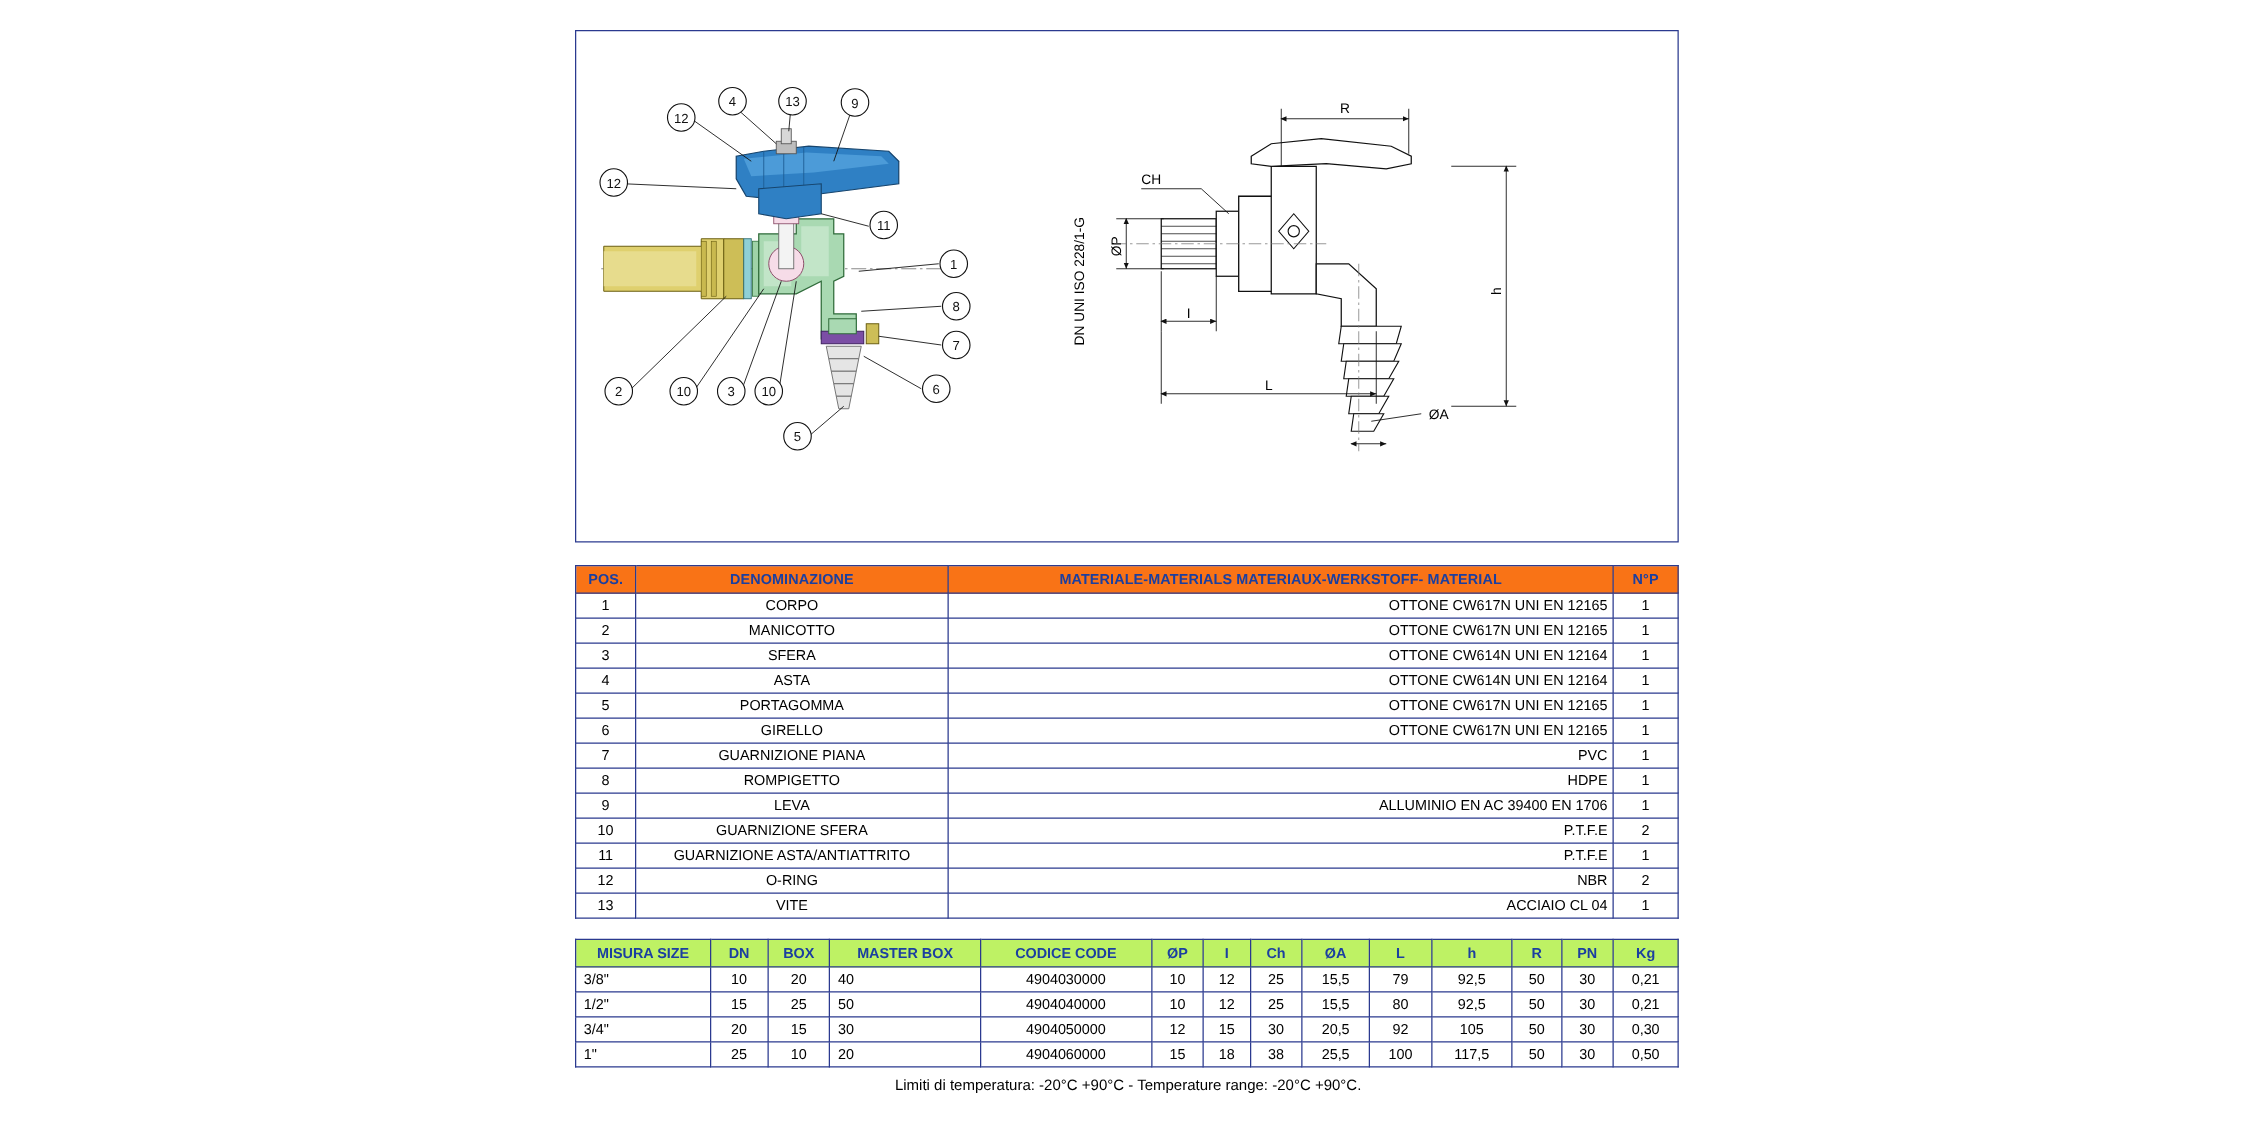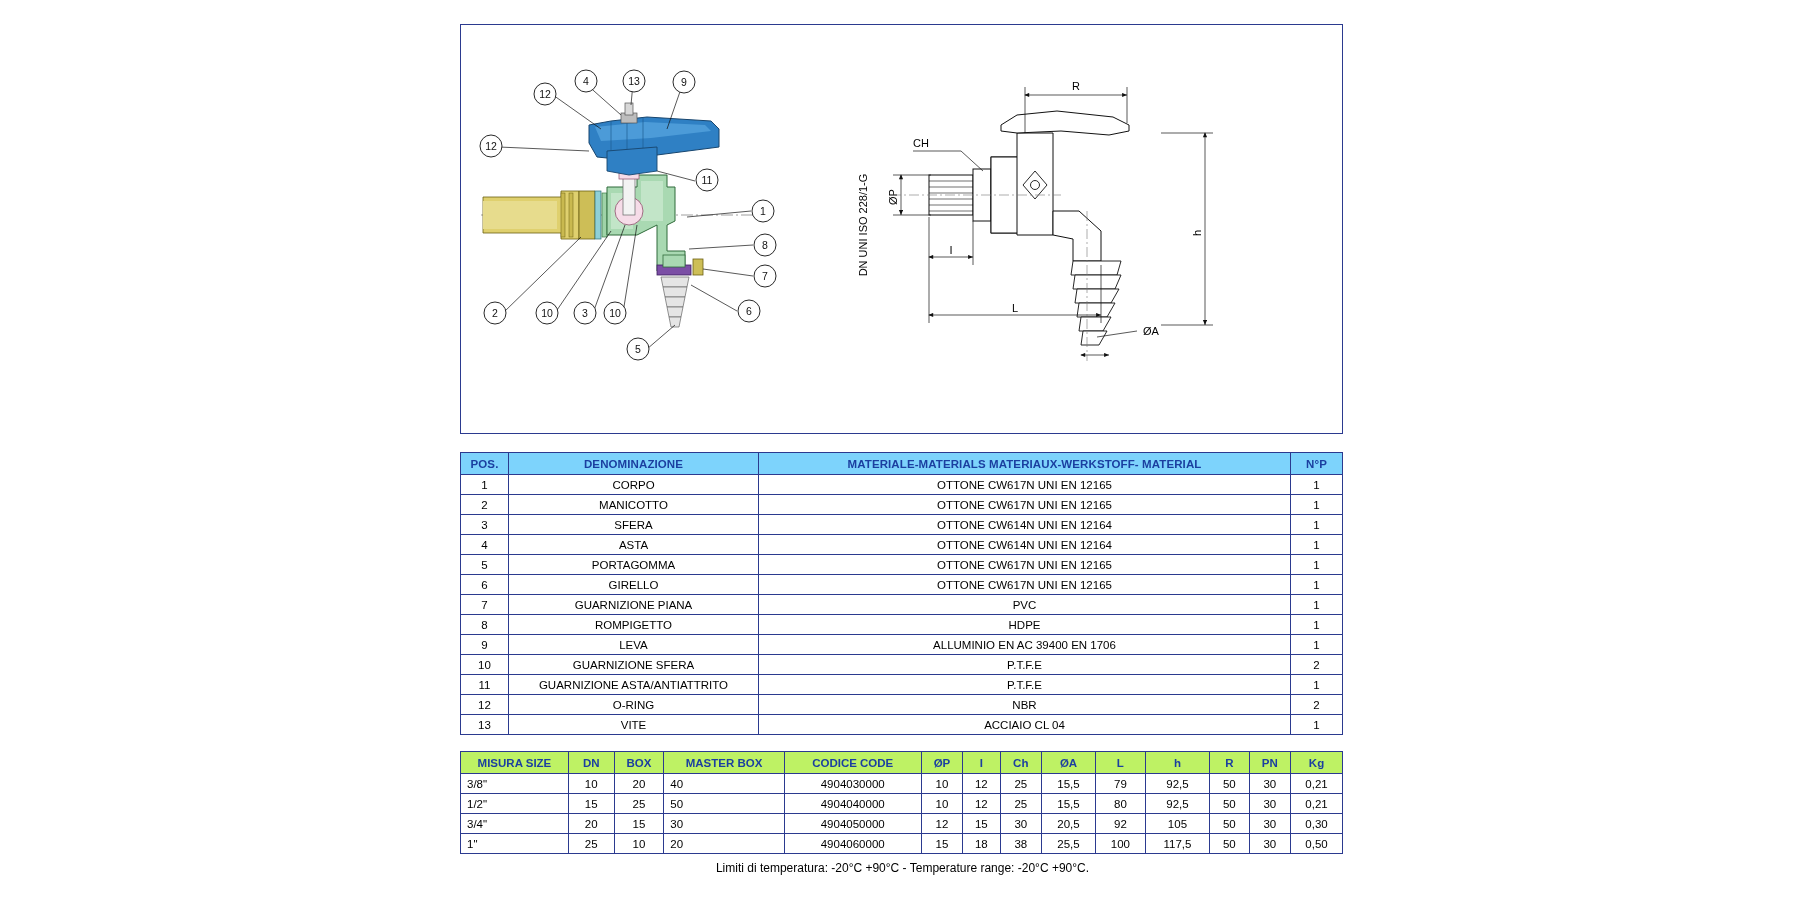--- a/index.html
+++ b/index.html
@@ -50,30 +50,30 @@
   .tbl-parts {
     margin-top: 18px;
     border: 1px solid #2b3a8f;
   }
   .tbl-parts th {
     color: #1b3fa0;
     font-weight: bold;
     font-size: 11.5px;
     border: 1px solid #2b3a8f;
     height: 19px;
-    background: #7dd3fc;
+    background: #f97316;
     letter-spacing: .1px;
   }
   .tbl-parts td {
     border: 1px solid #2b3a8f;
     height: 19px;
     padding: 0 4px;
   }
   .tbl-parts td.c { text-align: center; }
-  .tbl-parts td.l { text-align: center; }
+  .tbl-parts td.l { text-align: right; }
   .tbl-parts td.denom { text-align: center; }
 
   .tbl-sizes {
     margin-top: 16px;
     border: 1px solid #2b3a8f;
   }
   .tbl-sizes th {
     color: #1b3fa0;
     font-weight: bold;
     font-size: 11.5px;

